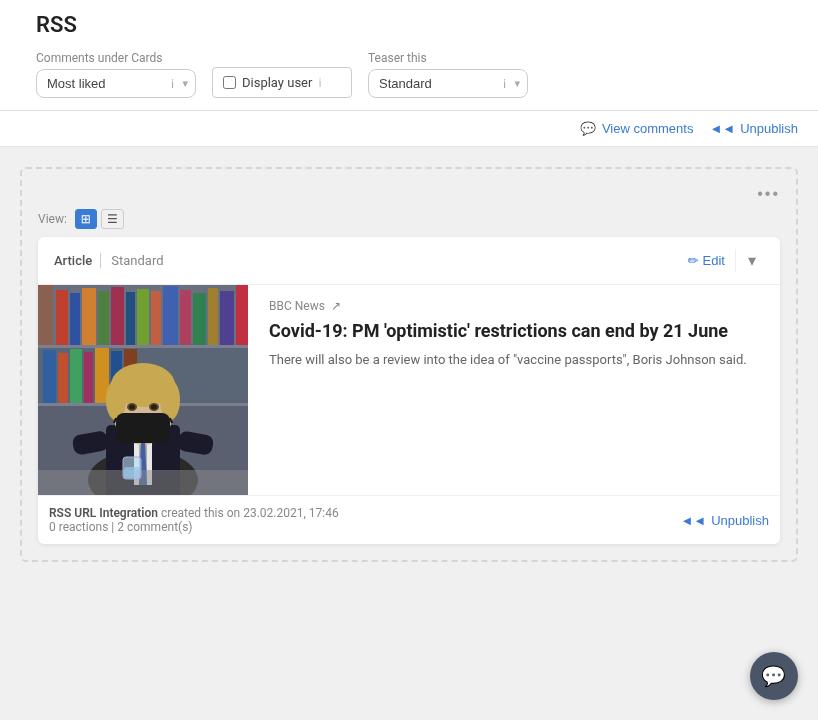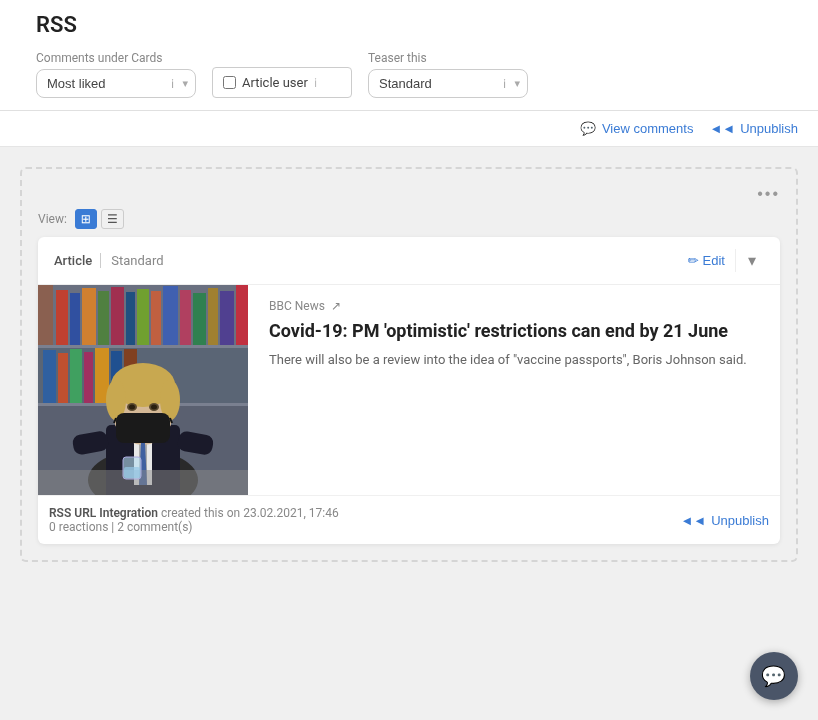--- a/index.html
+++ b/index.html
@@ -348,21 +348,21 @@
         </select>
         <span class="select-icon">ℹ</span>
         <span class="select-arrow">▾</span>
       </div>
     </div>
 
     <div class="control-group">
       <span class="control-label">&nbsp;</span>
       <label class="checkbox-row">
         <input type="checkbox" style="">
-        <span>Article user</span>
+        <span>Display user</span>
         <span class="info-icon">ℹ</span>
       </label>
     </div>
 
     <div class="control-group">
       <span class="control-label">Teaser this</span>
       <div class="select-wrapper">
         <select class="select-field">
           <option>Standard</option>
           <option>Compact</option>

